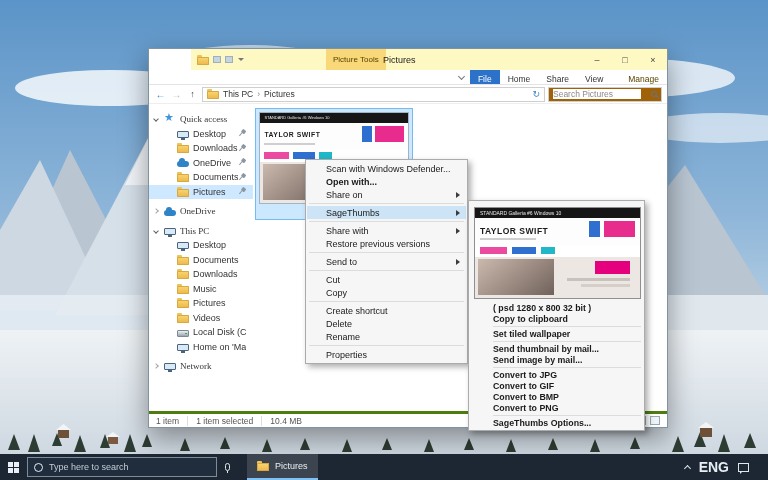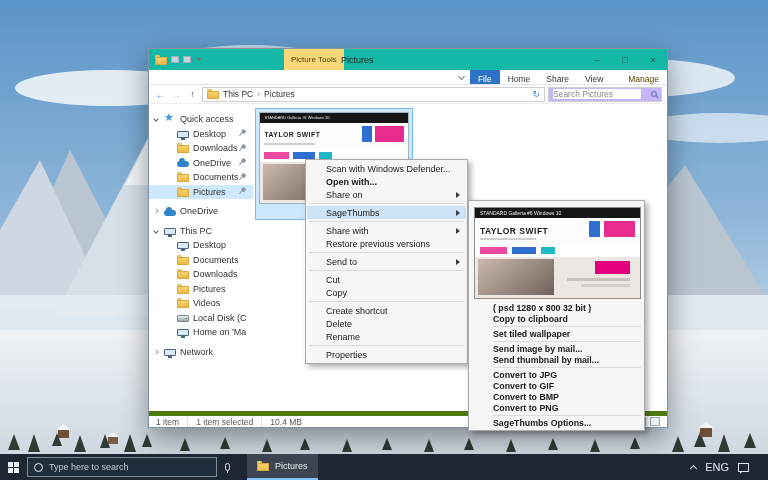--- a/index.html
+++ b/index.html
@@ -6,21 +6,21 @@
   html,body { width:768px; height:480px; overflow:hidden;
     font-family:"Liberation Sans","DejaVu Sans",sans-serif; }
   .desktop { position:relative; width:768px; height:480px; overflow:hidden; background:#7aa8cf; }
   .wallpaper { position:absolute; inset:0; width:100%; height:100%; }
 
   
   .window { position:absolute; left:148px; top:48px; width:520px; height:380px;
     background:#fff; border:1px solid #7f93a3; box-shadow:0 10px 26px rgba(0,0,0,.4);
     display:flex; flex-direction:column; z-index:2; }
 
-  .titlebar { height:21px; position:relative; display:flex; align-items:center; background:#14b8a6; flex:none; }
+  .titlebar { height:21px; position:relative; display:flex; align-items:center; background:#fef9c3; flex:none;margin-left:42px; }
   .qat { display:flex; align-items:center; gap:4px; margin-left:6px; }
   .qat-dot { width:8px; height:7px; background:#c8d4de; border:1px solid #9fb0bd; }
   .qat-arrow { width:0; height:0; border-top:3px solid #777; border-left:3px solid transparent; border-right:3px solid transparent; margin-left:1px; }
   .tools-tab { position:absolute; left:135px; top:0; height:21px; padding:0 7px;
     background:#f8d878; color:#574400; font-size:8px; display:flex; align-items:center; }
   .win-title { position:absolute; left:192px; font-size:9px; color:#222; }
   .win-controls { margin-left:auto; display:flex; height:21px; }
   .ctrl { width:28px; height:21px; display:flex; align-items:center; justify-content:center;
     font-size:9px; color:#444; }
 
@@ -37,32 +37,32 @@
   .navbtn { width:13px; text-align:center; font-size:10px; line-height:13px; }
   .navbtn.back { color:#2d7fd0; }
   .navbtn.fwd { color:#b9b9b9; }
   .navbtn.up { color:#444; font-size:9px; }
   .addr { flex:1; height:15px; border:1px solid #cfcfcf; display:flex; align-items:center;
     gap:4px; padding:0 4px; font-size:8.5px; color:#333; background:#fff; }
   .crumb-sep { color:#888; }
   .addr-right { margin-left:auto; display:flex; align-items:center; gap:4px; }
   .refresh { color:#3a87c8; font-size:9px; }
   .searchbox { width:114px; height:15px; border:1px solid #cfcfcf; display:flex; align-items:center;
-    padding:0 4px; background:#c4b5fd; }
+    padding:0 4px; background:#a16207; }
   .searchbox input { border:none; outline:none; width:88px; font-size:8.5px;
     font-family:"Liberation Sans","DejaVu Sans",sans-serif; color:#444; }
   .searchbox input::placeholder { color:#8a8a8a; }
   .mag { width:6px; height:6px; border:1px solid #5a789a; border-radius:50%; position:relative; margin-left:auto; flex:none; }
   .mag::after { content:""; position:absolute; width:4px; height:1px; background:#5a789a;
     transform:rotate(45deg); right:-3px; bottom:-1px; }
 
   .main { flex:1; display:flex; overflow:hidden; }
   .sidebar { width:104px; padding-top:8px; font-size:9px; color:#333; flex:none; overflow:hidden; }
   .side-item { height:14.5px; display:flex; align-items:center; position:relative; padding-right:7px; }
-  .side-item.lvl0 { padding-left:15px; }
+  .side-item.lvl0 { padding-left:15px;font-family:Liberation Serif, serif; }
   .side-item.lvl1 { padding-left:28px; }
   .side-item.gap { margin-top:5px; }
   .side-item.selected { background:#cde8ff; }
   .slabel { white-space:nowrap; overflow:hidden; }
   .chev { position:absolute; left:5px; top:5px; width:4px; height:4px;
     border-right:1px solid #606060; border-bottom:1px solid #606060; transform:rotate(45deg); display:none; }
   .side-item.expanded .chev { display:block; }
   .side-item.collapsed .chev { display:block; transform:rotate(-45deg); border-color:#a6a6a6; }
   .pin { display:none; margin-left:auto; width:8px; height:9px; position:relative; transform:rotate(40deg); flex:none; }
   .pin::before { content:""; position:absolute; left:2px; top:0; width:4px; height:4px; background:#8c97a3; border-radius:1px; }
@@ -84,21 +84,21 @@
   .ico-onedrive::before { content:""; position:absolute; left:2px; top:-3px; width:6px; height:6px; background:#2f83c7; border-radius:50%; }
   .ico-disk { height:7px; margin-top:2px; background:linear-gradient(#eceff3,#9aa5b0); border:1px solid #7d8893; border-radius:1px; }
   .ico-disk::after { content:""; position:absolute; right:1px; top:2px; width:2px; height:1px; background:#3fae49; }
   .ico-star::before { content:"★"; position:absolute; left:0; top:-3px; font-size:11px; color:#3f96dd; }
 
   .files { flex:1; position:relative; }
   .tile { position:absolute; left:2px; top:4px; width:158px; height:112px;
     background:#cce8ff; border:1px solid #77bbee; padding:3px; }
   .ws-wrap { width:100%; height:92px; border:1px solid #9fb4c4; }
 
-  .statusbar { height:16px; border-top:5px solid #4d7c0f; display:flex; align-items:center;
+  .statusbar { height:16px; border-top:3px solid #4d7c0f; display:flex; align-items:center;
     font-size:8.5px; color:#555; padding:0 7px; flex:none; }
   .status-sep { width:1px; height:10px; background:#ddd; margin:0 8px; }
   .status-right { margin-left:auto; display:flex; gap:4px; }
   .view-ico { width:10px; height:9px; border:1px solid #9aa7b2; background:#eef3f7; }
 
   
   .ws { width:100%; height:100%; background:#0ea5e9; display:flex; flex-direction:column; overflow:hidden; }
   .ws-sm { font-size:4px; }
   .ws-lg { font-size:5px; }
   .ws-top { flex:0 0 11%; background:#161616; color:#e8e8e8; display:flex; align-items:center;
@@ -151,21 +151,21 @@
   .tb-search input::placeholder { color:#c4cdd6; }
   .cort { width:9px; height:9px; border:1px solid #e8eef4; border-radius:50%; flex:none; }
   .tb-mic { width:20px; display:flex; align-items:center; justify-content:center; }
   .mic { position:relative; width:5px; height:8px; border:1px solid #dfe6ec; border-radius:3px; }
   .mic::after { content:""; position:absolute; left:1px; bottom:-3px; width:1px; height:2px; background:#dfe6ec; }
   .tb-app { display:flex; align-items:center; gap:6px; padding:0 10px; margin-left:10px;
     background:rgba(255,255,255,.14); border-bottom:2px solid #7fc0f5; font-size:9px; }
   .tb-right { margin-left:auto; display:flex; align-items:center; gap:9px; padding-right:6px; }
   .chev-up { width:5px; height:5px; border-left:1px solid #dfe6ec; border-top:1px solid #dfe6ec;
     transform:rotate(45deg); margin-top:2px; }
-  .tb-lang { font-size:11px; }
+  .tb-lang { font-size:14px;font-weight:bold; }
   .notif { width:11px; height:9px; border:1px solid #dfe6ec; position:relative; }
   .notif::after { content:""; position:absolute; left:1px; bottom:-3px; width:0; height:0;
     border-top:3px solid #dfe6ec; border-right:3px solid transparent; }
   .tb-edge { width:4px; border-left:1px solid #3a4a5a; }
 </style>
 </head>
 <body>
 
 <div class="desktop">
 
@@ -368,20 +368,26 @@
 
           </div>
 
           <div class="side-item lvl1">
 
             <span class="sicon ico-downloads"></span>
             <span class="slabel">Downloads</span>
 
           </div>
 
+          <div class="side-item lvl1">
+
+            <span class="sicon ico-music"></span>
+            <span class="slabel">Music</span>
+
+          </div>
 
           <div class="side-item lvl1">
 
             <span class="sicon ico-pictures"></span>
             <span class="slabel">Pictures</span>
 
           </div>
 
           <div class="side-item lvl1">
 
@@ -599,26 +605,26 @@
 
         </div>
 
 
         <div class="menu-item separator">
           <span class="mi-label"></span>
 
         </div>
 
         <div class="menu-item">
+          <span class="mi-label">Send thumbnail by mail...</span>
+
+        </div>
+
+        <div class="menu-item">
           <span class="mi-label">Send image by mail...</span>
-
-        </div>
-
-        <div class="menu-item">
-          <span class="mi-label">Send thumbnail by mail...</span>
 
         </div>
 
         <div class="menu-item separator">
           <span class="mi-label"></span>
 
         </div>
 
         <div class="menu-item">
           <span class="mi-label">Convert to JPG</span>

